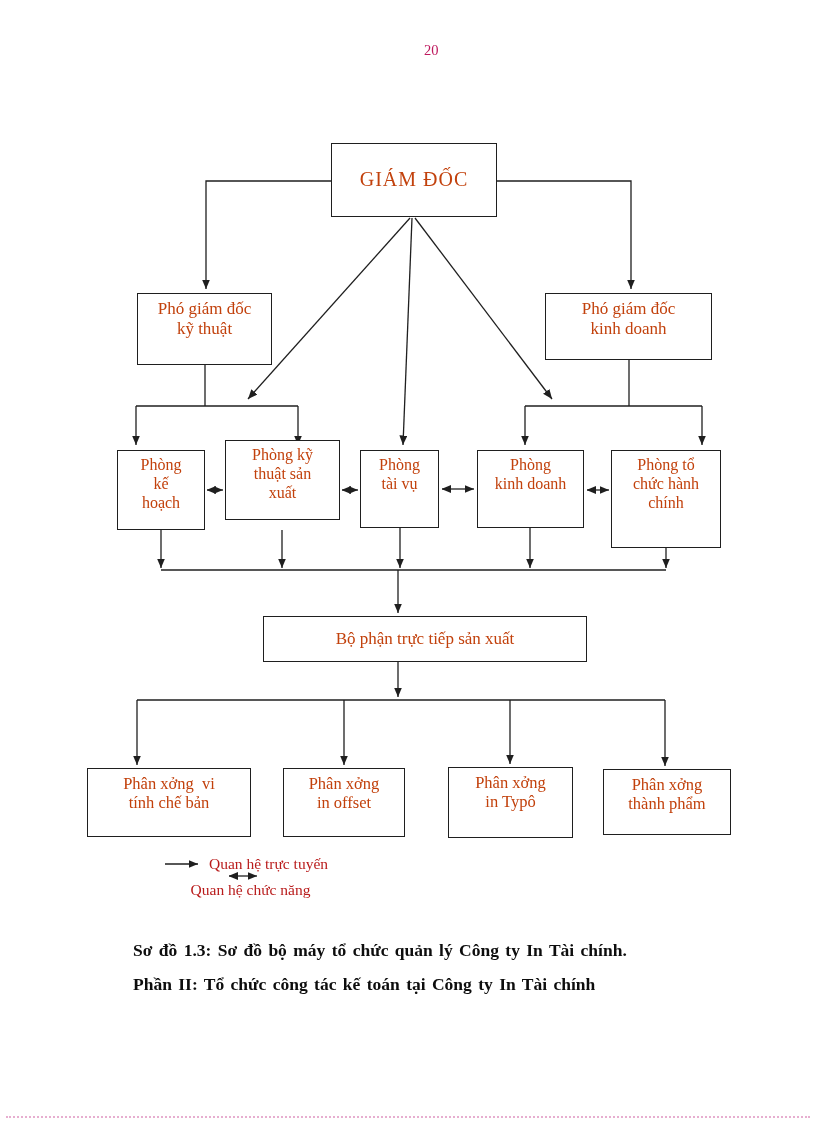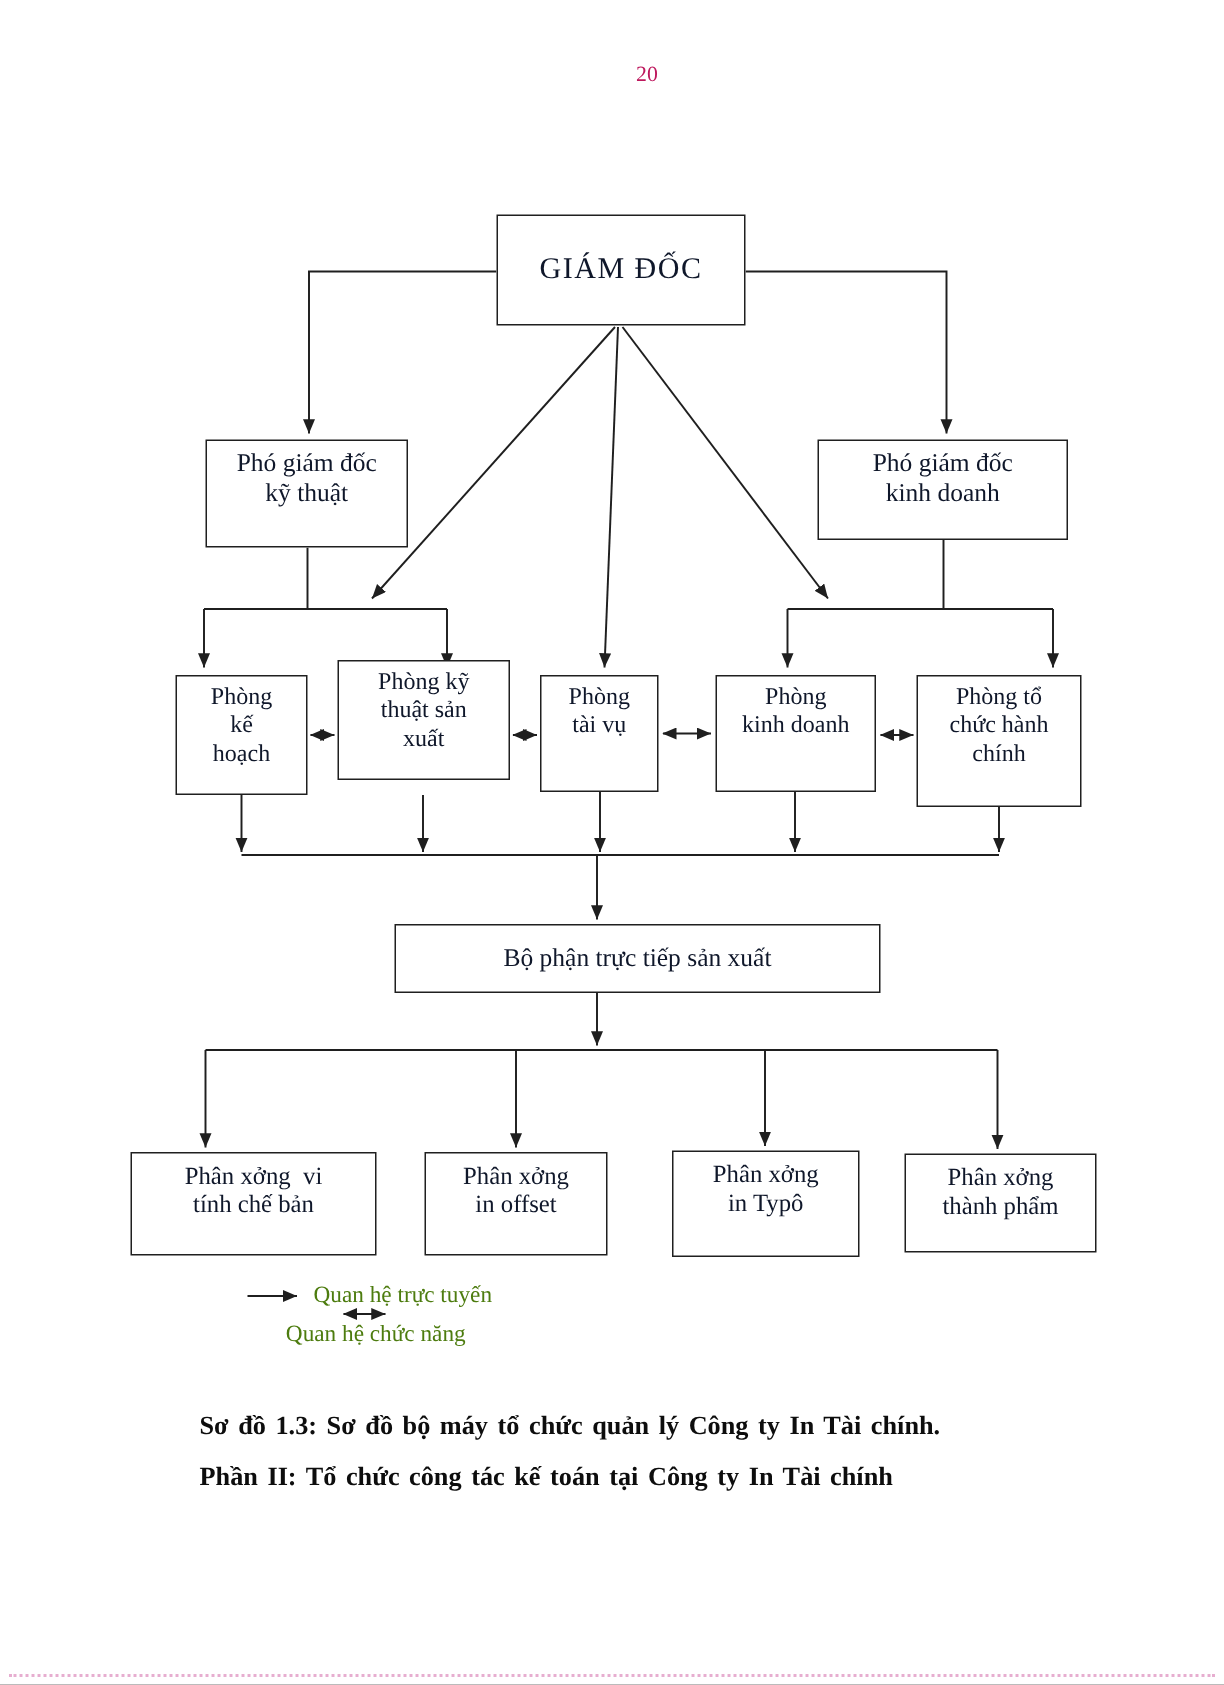--- a/index.html
+++ b/index.html
@@ -8,38 +8,38 @@
     font-family:"Liberation Serif","DejaVu Serif",serif;color:#141414;overflow:hidden;
   }
   .page-number{
     position:absolute;left:424px;top:42px;font-size:14.5px;color:#be185d;
   }
   svg.connectors{position:absolute;left:0;top:0;width:816px;height:1123px;pointer-events:none;}
   svg.connectors line, svg.connectors polyline{stroke:#1f1f1f;stroke-width:1.3;fill:none;}
   .box{
     position:absolute;border:1.5px solid #1f1f1f;background:#fff;
     display:flex;justify-content:center;align-items:flex-start;
-    text-align:center;white-space:pre-line;line-height:1.18;color:#0f172a;
+    text-align:center;white-space:pre-line;line-height:1.18;color:#c2410c;
     box-sizing:border-box;padding-top:5px;
   }
   .box.vcenter{align-items:center;padding-top:0;}
   #box-director{left:331px;top:143px;width:166px;height:74px;font-size:20px;letter-spacing:1px;}
   #box-deputy-tech{left:137px;top:293px;width:135px;height:72px;font-size:17px;}
   #box-deputy-biz{left:545px;top:293px;width:167px;height:67px;font-size:17px;}
   #dept-1{left:117px;top:450px;width:88px;height:80px;font-size:16px;}
   #dept-2{left:225px;top:440px;width:115px;height:80px;font-size:16px;}
   #dept-3{left:360px;top:450px;width:79px;height:78px;font-size:16px;}
   #dept-4{left:477px;top:450px;width:107px;height:78px;font-size:16px;}
-  #dept-5{left:611px;top:450px;width:110px;height:88px;font-size:16px;}
+  #dept-5{left:611px;top:450px;width:110px;height:98px;font-size:16px;}
   #box-production{left:263px;top:616px;width:324px;height:46px;font-size:17px;}
   #ws-1{left:87px;top:768px;width:164px;height:69px;font-size:16.5px;}
   #ws-2{left:283px;top:768px;width:122px;height:69px;font-size:16.5px;}
   #ws-3{left:448px;top:767px;width:125px;height:71px;font-size:16.5px;}
   #ws-4{left:603px;top:769px;width:128px;height:66px;font-size:16.5px;}
-  .legend{position:absolute;left:164px;top:856px;font-size:15.5px;color:#4d7c0f;}
+  .legend{position:absolute;left:164px;top:856px;font-size:15.5px;color:#b91c1c;}
   .legend-row{display:flex;align-items:center;height:15px;}
   .legend-row .lg-icon{width:40px;display:flex;justify-content:flex-start;}
   .legend-row .lg-label{margin-left:5px;white-space:nowrap;}
   .legend-row + .legend-row{margin-top:0px;flex-direction:column;}
   .legend-row:nth-child(2) .lg-label{margin-left:9px;}
   .captions{position:absolute;left:133px;top:940px;width:620px;font-weight:bold;
     font-size:17.5px;color:#0d0d0d;word-spacing:2px;}
   .captions .caption-line2{margin-top:13px;}
   .dotted-rule{position:absolute;left:6px;right:6px;top:1116px;border-top:2px dotted #e7aed0;}
 </style>

